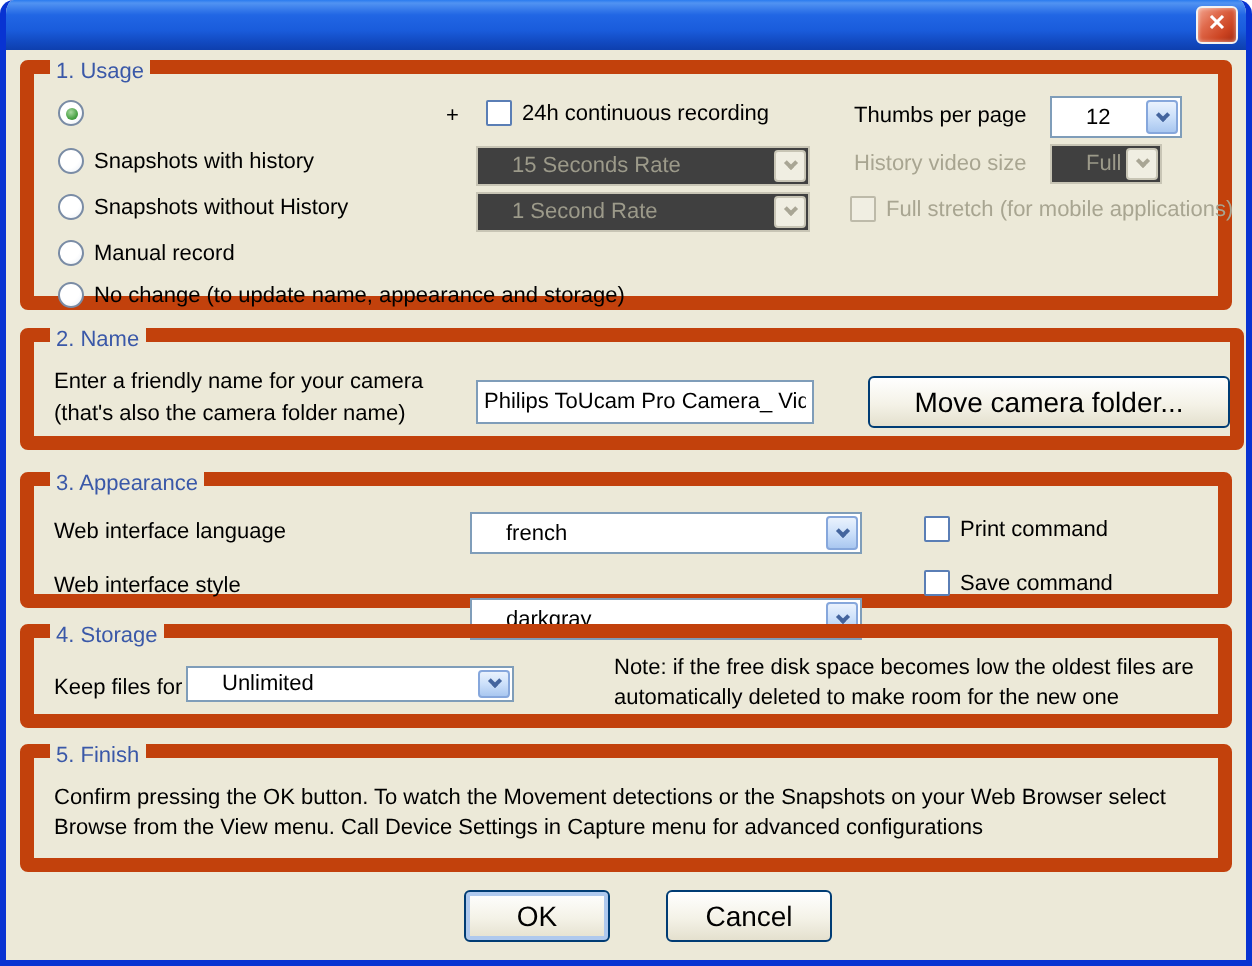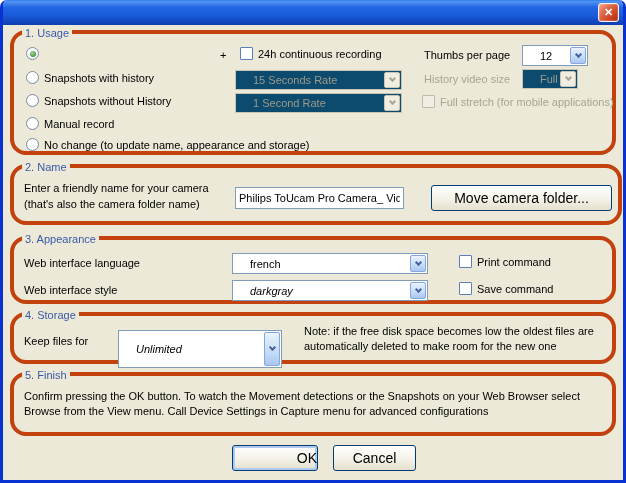--- a/index.html
+++ b/index.html
@@ -20,21 +20,21 @@
   .close-btn {
     position:absolute; right:4px; top:3px; width:21px; height:19px;
     border:1px solid #F2F2F2; border-radius:3px;
     background:linear-gradient(135deg,#F2A48E 0%, #E06A4C 35%, #CC4422 70%, #A52A10 100%);
     color:#fff; font-size:11px; font-weight:bold; line-height:17px; text-align:center;
     box-shadow:inset 0 0 2px rgba(255,255,255,.6); cursor:default;
   }
   .body { position:relative; width:620px; height:455px; background:#ECE9D8; }
 
   .groupbox {
-    position:absolute; border:4px solid #c2410c; border-radius:16px;
+    position:absolute; border:7px solid #c2410c; border-radius:4px;
   }
   .legend {
     position:absolute; top:-7px; left:8px; background:#ECE9D8; padding:0 3px;
     color:#3A58A8; white-space:nowrap;
   }
 
   .abs { position:absolute; }
   .lbl { white-space:nowrap; }
   .lbl.disabled { color:#A8A591; }
 
@@ -58,21 +58,21 @@
     display:flex; align-items:center; padding-left:17px; overflow:hidden; white-space:nowrap;
   }
   .combo .arrowbtn {
     position:absolute; right:1px; top:1px; bottom:1px; width:16px;
     background:linear-gradient(180deg,#EAF2FD 0%, #CCE0FA 50%, #A9C7F0 100%);
     border:1px solid #86A7DC; border-radius:2px;
     display:flex; align-items:center; justify-content:center;
   }
   .chev { width:5px; height:5px; border-right:2px solid #44659E; border-bottom:2px solid #44659E;
     transform:rotate(45deg); margin-top:-3px; }
-  .combo.disabled { background:#0c4a6e; border-color:#C8C5B5; color:#9C9A8A; }
+  .combo.disabled { background:#404040; border-color:#C8C5B5; color:#9C9A8A; }
   .combo.disabled .arrowbtn { background:#F0EEE2; border-color:#C8C5B5; }
   .combo.disabled .chev { border-color:#A9A695; }
 
   .textfield {
     position:absolute; background:#fff; border:1px solid #7F9DB9; padding:0 3px;
     font-family:"Liberation Sans", sans-serif; font-size:11px; color:#000;
   }
 
   .xp-btn {
     position:absolute; border:1px solid #003C74; border-radius:3px;
@@ -175,46 +175,46 @@
         <span>french</span>
         <span class="arrowbtn">
             <span class="chev"></span>
           </span>
       </div>
       <div class="ctl-row" style="left:445px;top:15px;">
         <span class="checkbox"></span>
         <span class="lbl">Print command</span>
       </div>
       <span class="abs lbl" style="left:10px;top:44px;">Web interface style</span>
-      <div class="combo" style="left:218px;top:40px;width:196px;height:21px;font-style:italic;">
+      <div class="combo" style="left:218px;top:56px;width:196px;height:21px;">
         <span>darkgray</span>
         <span class="arrowbtn">
             <span class="chev"></span>
           </span>
       </div>
       <div class="ctl-row" style="left:445px;top:42px;">
         <span class="checkbox"></span>
         <span class="lbl">Save command</span>
       </div>
     </div>
 
     <div class="groupbox" style="left:7px;top:287px;width:606px;height:52px;">
       <span class="legend">4. Storage</span>
       <span class="abs lbl" style="left:10px;top:19px;">Keep files for</span>
-      <div class="combo" style="left:104px;top:14px;width:164px;height:38px;font-style:italic;">
+      <div class="combo" style="left:76px;top:14px;width:164px;height:18px;">
         <span>Unlimited</span>
         <span class="arrowbtn">
             <span class="chev"></span>
           </span>
       </div>
       <div class="abs note-text" style="left:290px;top:8px;width:310px;">Note: if the free disk space becomes low the oldest files are automatically deleted to make room for the new one</div>
     </div>
 
     <div class="groupbox" style="left:7px;top:347px;width:606px;height:64px;">
       <span class="legend">5. Finish</span>
       <div class="abs finish-text" style="left:10px;top:13px;width:585px;">Confirm pressing the OK button. To watch the Movement detections or the Snapshots on your Web Browser select Browse from the View menu. Call Device Settings in Capture menu for advanced configurations</div>
     </div>
 
-    <button class="xp-btn default-focus" style="left:229px;top:420px;width:86px;height:26px;text-align:right;">OK</button>
+    <button class="xp-btn default-focus" style="left:229px;top:420px;width:73px;height:26px;">OK</button>
     <button class="xp-btn" style="left:330px;top:420px;width:83px;height:26px;">Cancel</button>
 
   </div>
 </div>
 
 </body></html>

